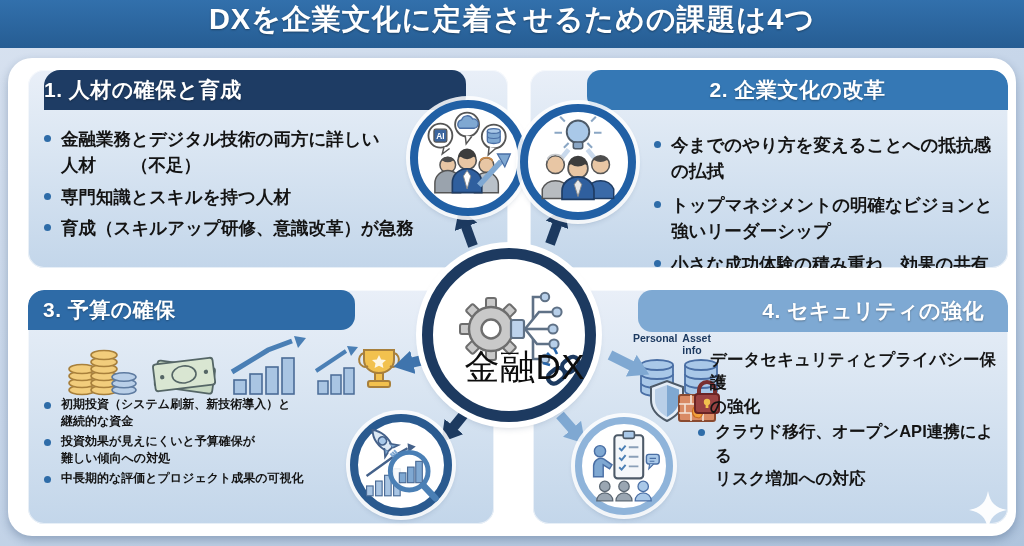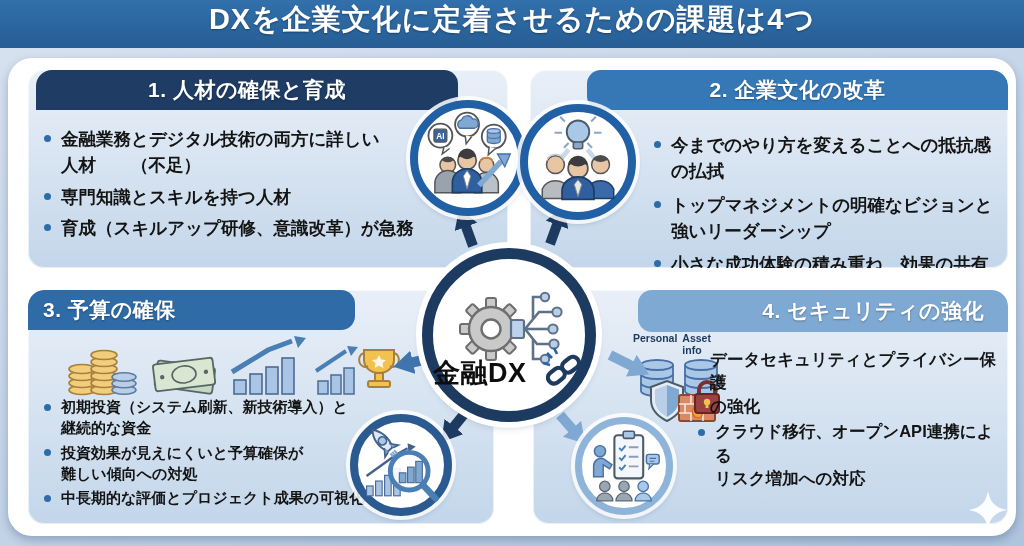--- a/index.html
+++ b/index.html
@@ -21,40 +21,40 @@
   .card { position:absolute; border-radius:16px; overflow:hidden;
     background:linear-gradient(180deg,#e9eff8 0%,#dce7f3 35%,#c3d6ea 100%);
     box-shadow:inset 0 0 0 1px rgba(255,255,255,.6); }
   .card-q1 { left:20px; top:12px;  width:480px; height:198px; }
   .card-q2 { left:522px; top:12px; width:478px; height:198px; }
   .card-q3 { left:20px; top:232px; width:466px; height:234px; }
   .card-q4 { left:525px; top:232px; width:475px; height:234px; }
 
   .qheader { position:absolute; height:40px; color:#fff; font-size:21px; font-weight:700;
     display:flex; align-items:center; letter-spacing:.5px; text-shadow:0 1px 2px rgba(0,0,0,.3); }
-  .h1 { left:8px; top:0; width:422px; background:var(--header_navy,#1e3c64);
-        border-radius:16px 14px 14px 0; justify-content:center; }
+  .h1 { left:16px; top:0; width:422px; background:var(--header_navy,#1e3c64);
+        border-radius:16px 14px 14px 0; justify-content:flex-start; }
   .h2 { left:57px; top:0; width:421px; background:var(--header_blue,#3578b5);
         border-radius:14px 16px 0 14px; justify-content:center; }
   .h3 { left:0; top:0; width:327px; background:var(--header_medium,#2e6ba7);
         border-radius:16px 14px 14px 0; padding-left:15px; }
   .h4 { left:105px; top:0; width:370px; height:42px; background:var(--header_light,#7ea9d3);
         border-radius:14px 16px 0 14px; justify-content:flex-end; padding-right:24px; }
 
   ul.bullets { list-style:none; position:absolute; }
   ul.bullets li { position:relative; padding-left:19px; font-weight:700; color:#141414; }
   ul.bullets li::before { content:""; position:absolute; left:2px; top:.52em;
     width:7px; height:7px; border-radius:50%; background:var(--bullet,#2e6ca8); }
   .pre { white-space:pre-line; }
 
   .list-q1 { left:14px; top:56px; width:400px; font-size:17.5px; line-height:1.5; }
   .list-q1 li { margin-bottom:5px; }
   .list-q2 { left:122px; top:62px; width:350px; font-size:17.5px; line-height:1.5; }
   .list-q2 li { margin-bottom:7px; }
-  .list-q3 { left:14px; top:106px; width:430px; font-size:15px; line-height:1.42; }
+  .list-q3 { left:14px; top:106px; width:430px; font-size:12px; line-height:1.42; }
   .list-q3 li { margin-bottom:3px; }
 
   .q4-text { position:absolute; left:163px; top:58px; width:305px; font-size:16.5px;
     line-height:1.42; font-weight:700; color:#141414; }
   .q4-text .intro { padding-left:14px; margin-bottom:2px; }
   .q4-text ul { position:static; }
   .q4-text li { margin-bottom:2px; }
 
   .q4-icons { position:absolute; left:100px; top:42px; width:96px; }
   .q4-labels { display:flex; gap:5px; font-size:10.5px; font-weight:700;
@@ -64,22 +64,22 @@
     box-shadow:0 0 0 4px rgba(255,255,255,.85), 0 3px 6px rgba(25,55,95,.3);
     display:flex; align-items:flex-start; justify-content:center; }
   .c1 { left:402px; top:42px; width:116px; height:116px; border:8px solid var(--ring_blue,#2160a5); }
   .c2 { left:512px; top:46px; width:116px; height:116px; border:8px solid var(--ring_blue,#2160a5); }
   .c3 { left:342px; top:356px; width:102px; height:102px; border:8px solid #2a5a8f; }
   .c4 { left:567px; top:359px; width:98px; height:98px; border:7px solid #8fb4da; }
 
   .center-circle { position:absolute; left:414px; top:190px; width:174px; height:174px;
     background:#fff; border:11px solid var(--arrow_dark,#1d3a60); border-radius:50%;
     box-shadow:0 0 0 6px #fff, 0 4px 9px rgba(25,55,95,.35); z-index:6; }
-  .center-label { position:absolute; left:0; right:0; bottom:20px; text-align:left;
-    font-size:27px; font-weight:700; color:#0d0d0d; letter-spacing:.5px; }
+  .center-label { position:absolute; left:0; right:0; bottom:20px; text-align:right;
+    font-size:35px; font-weight:400; color:#0d0d0d; letter-spacing:.5px; }
   .gear-svg { position:absolute; left:20px; top:24px; }
   .chain-svg { position:absolute; left:108px; top:86px; }
 
   .arrows { position:absolute; left:0; top:0; z-index:4; pointer-events:none; }
   .iconcircle { z-index:5; }
   .sparkle { position:absolute; left:958px; top:430px; z-index:7; }
 </style>
 </head>
 <body>
 

